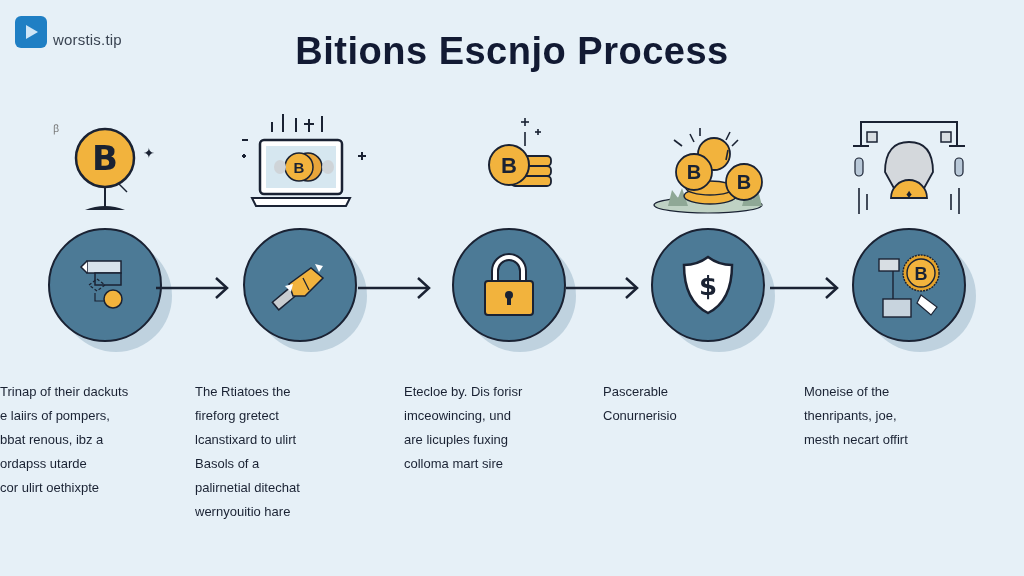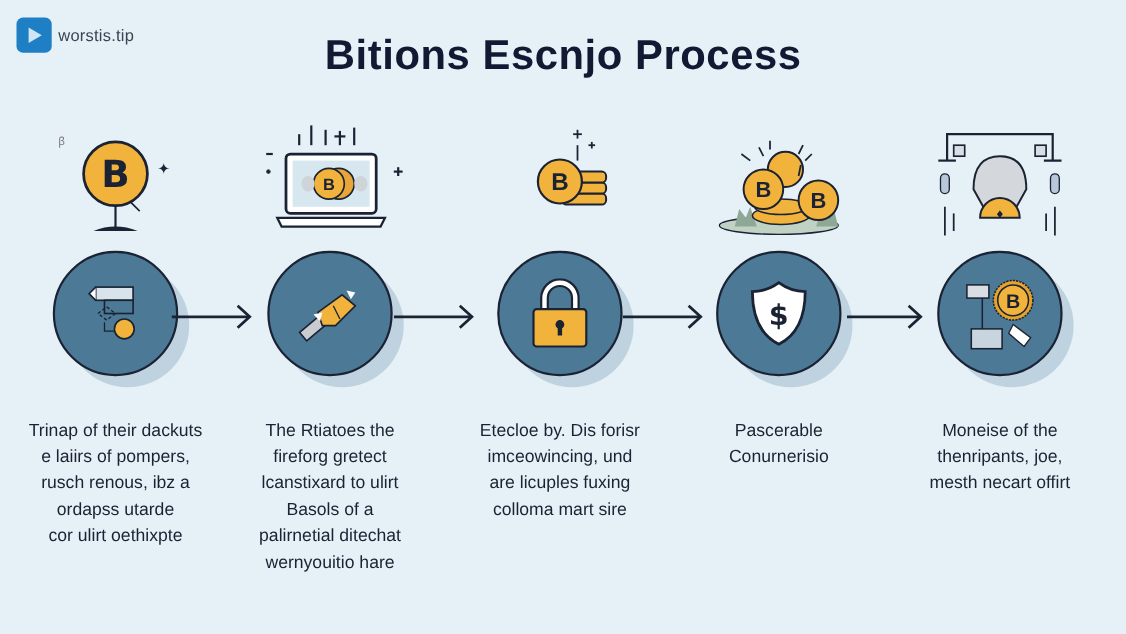--- a/index.html
+++ b/index.html
@@ -3,31 +3,31 @@
   <meta charset="utf-8">
   <style>
     html, body { margin: 0; padding: 0; }
     body {
       width: 1024px; height: 576px; overflow: hidden;
       background: #e6f0f7;
       font-family: "Liberation Sans", "DejaVu Sans", sans-serif;
       color: #1a2233;
       position: relative;
     }
-    .logo { position: absolute; left: 15px; top: 16px; display: flex; align-items: center; gap: 6px; }
+    .logo { position: absolute; left: 15px; top: 16px; display: flex; align-items: flex-end; gap: 6px; }
     .logo-box { width: 32px; height: 32px; border-radius: 6px; background: #1f7fc4; display: flex; align-items: center; justify-content: center; }
     .logo-text { font-size: 15px; color: #3a4452; letter-spacing: 0.2px; }
     .title { position: absolute; left: 0; right: 0; top: 30px; text-align: center; font-size: 38px; font-weight: 700; color: #121a33; letter-spacing: 0.5px; }
     .step { position: absolute; top: 110px; width: 210px; }
     .top-icon { position: absolute; left: 50%; transform: translateX(-50%); top: 0; width: 140px; height: 110px; }
     .circle-wrap { position: absolute; top: 118px; left: 50%; transform: translateX(-50%); width: 114px; height: 114px; }
     .circle-shadow { position: absolute; left: 12px; top: 12px; width: 112px; height: 112px; border-radius: 50%; background: #bfd2df; }
     .circle { position: absolute; left: 0; top: 0; width: 110px; height: 110px; border-radius: 50%; background: #4c7a96; border: 2px solid #1a2233; display: flex; align-items: center; justify-content: center; }
     .arrow { position: absolute; top: 276px; height: 24px; }
-    .desc { position: absolute; top: 270px; left: 0; right: 0; text-align: center; font-size: 16px; line-height: 24px; color: #1a2233; }
+    .desc { position: absolute; top: 270px; left: 0; right: 0; text-align: left; font-size: 13px; line-height: 24px; color: #1a2233; }
     .desc span { display: block; }
   </style>
 </head>
 <body>
 
 <div class="logo">
   <div class="logo-box">
     <svg width="20" height="20" viewBox="0 0 20 20">
         <path d="M5 3 L17 10 L5 17 Z" fill="#cfe6f7"></path>
       </svg>
@@ -56,21 +56,21 @@
         <rect x="22" y="20" width="26" height="12" fill="#4c7a96" stroke="#1a2233" stroke-width="1.5"></rect>
         <path d="M16 32 L24 26 L32 32 L24 38 Z" fill="none" stroke="#1a2233" stroke-width="1.2" stroke-dasharray="3 2"></path>
         <path d="M22 40 L22 48 L36 48" fill="none" stroke="#1a2233" stroke-width="1.2"></path>
         <circle cx="40" cy="46" r="9" fill="#f2b33d" stroke="#1a2233" stroke-width="1.5"></circle>
       </svg>
     </div>
   </div>
   <div class="desc">
     <span>Trinap of their dackuts</span>
     <span>e laiirs of pompers,</span>
-    <span>rusch renous, ibz a</span>
+    <span>bbat renous, ibz a</span>
     <span>ordapss utarde</span>
     <span>cor ulirt oethixpte</span>
   </div>
 </div>
 <svg class="arrow" style="left:156px; width:74px;" viewBox="0 0 74 24">
   <line x1="0" y1="12" x2="70" y2="12" stroke="#1a2233" stroke-width="2.5"></line>
   <path d="M60 2 L71 12 L60 22" fill="none" stroke="#1a2233" stroke-width="2.5"></path>
 </svg>
 
 <div class="step" style="left:195px;">

